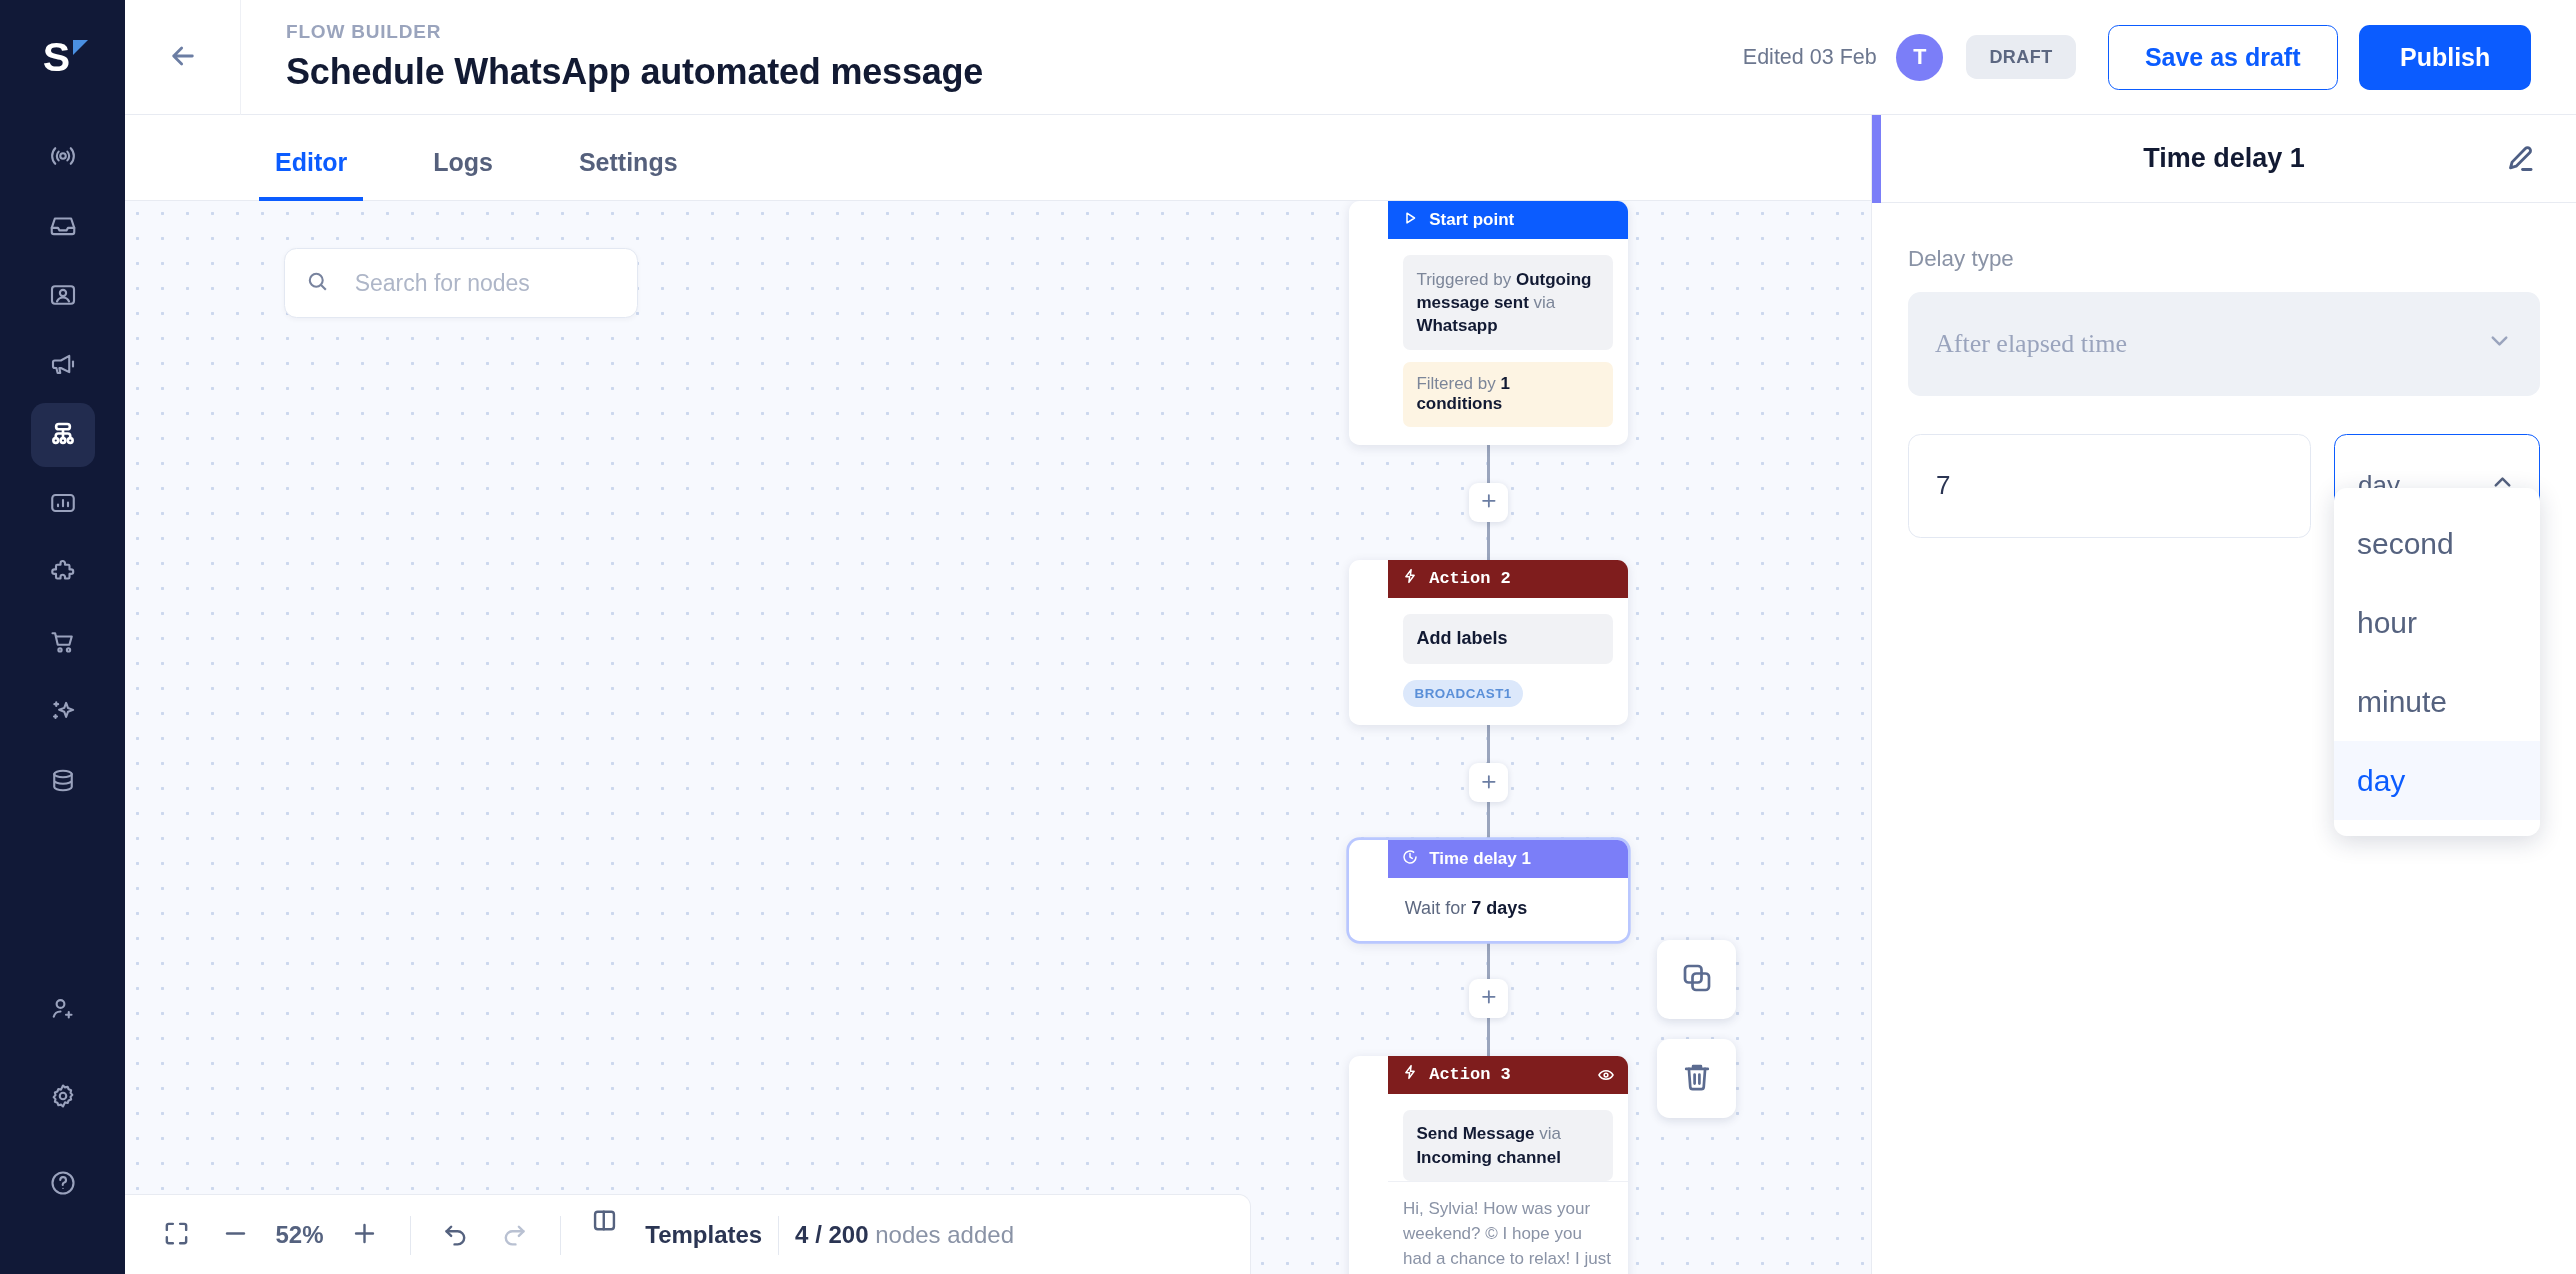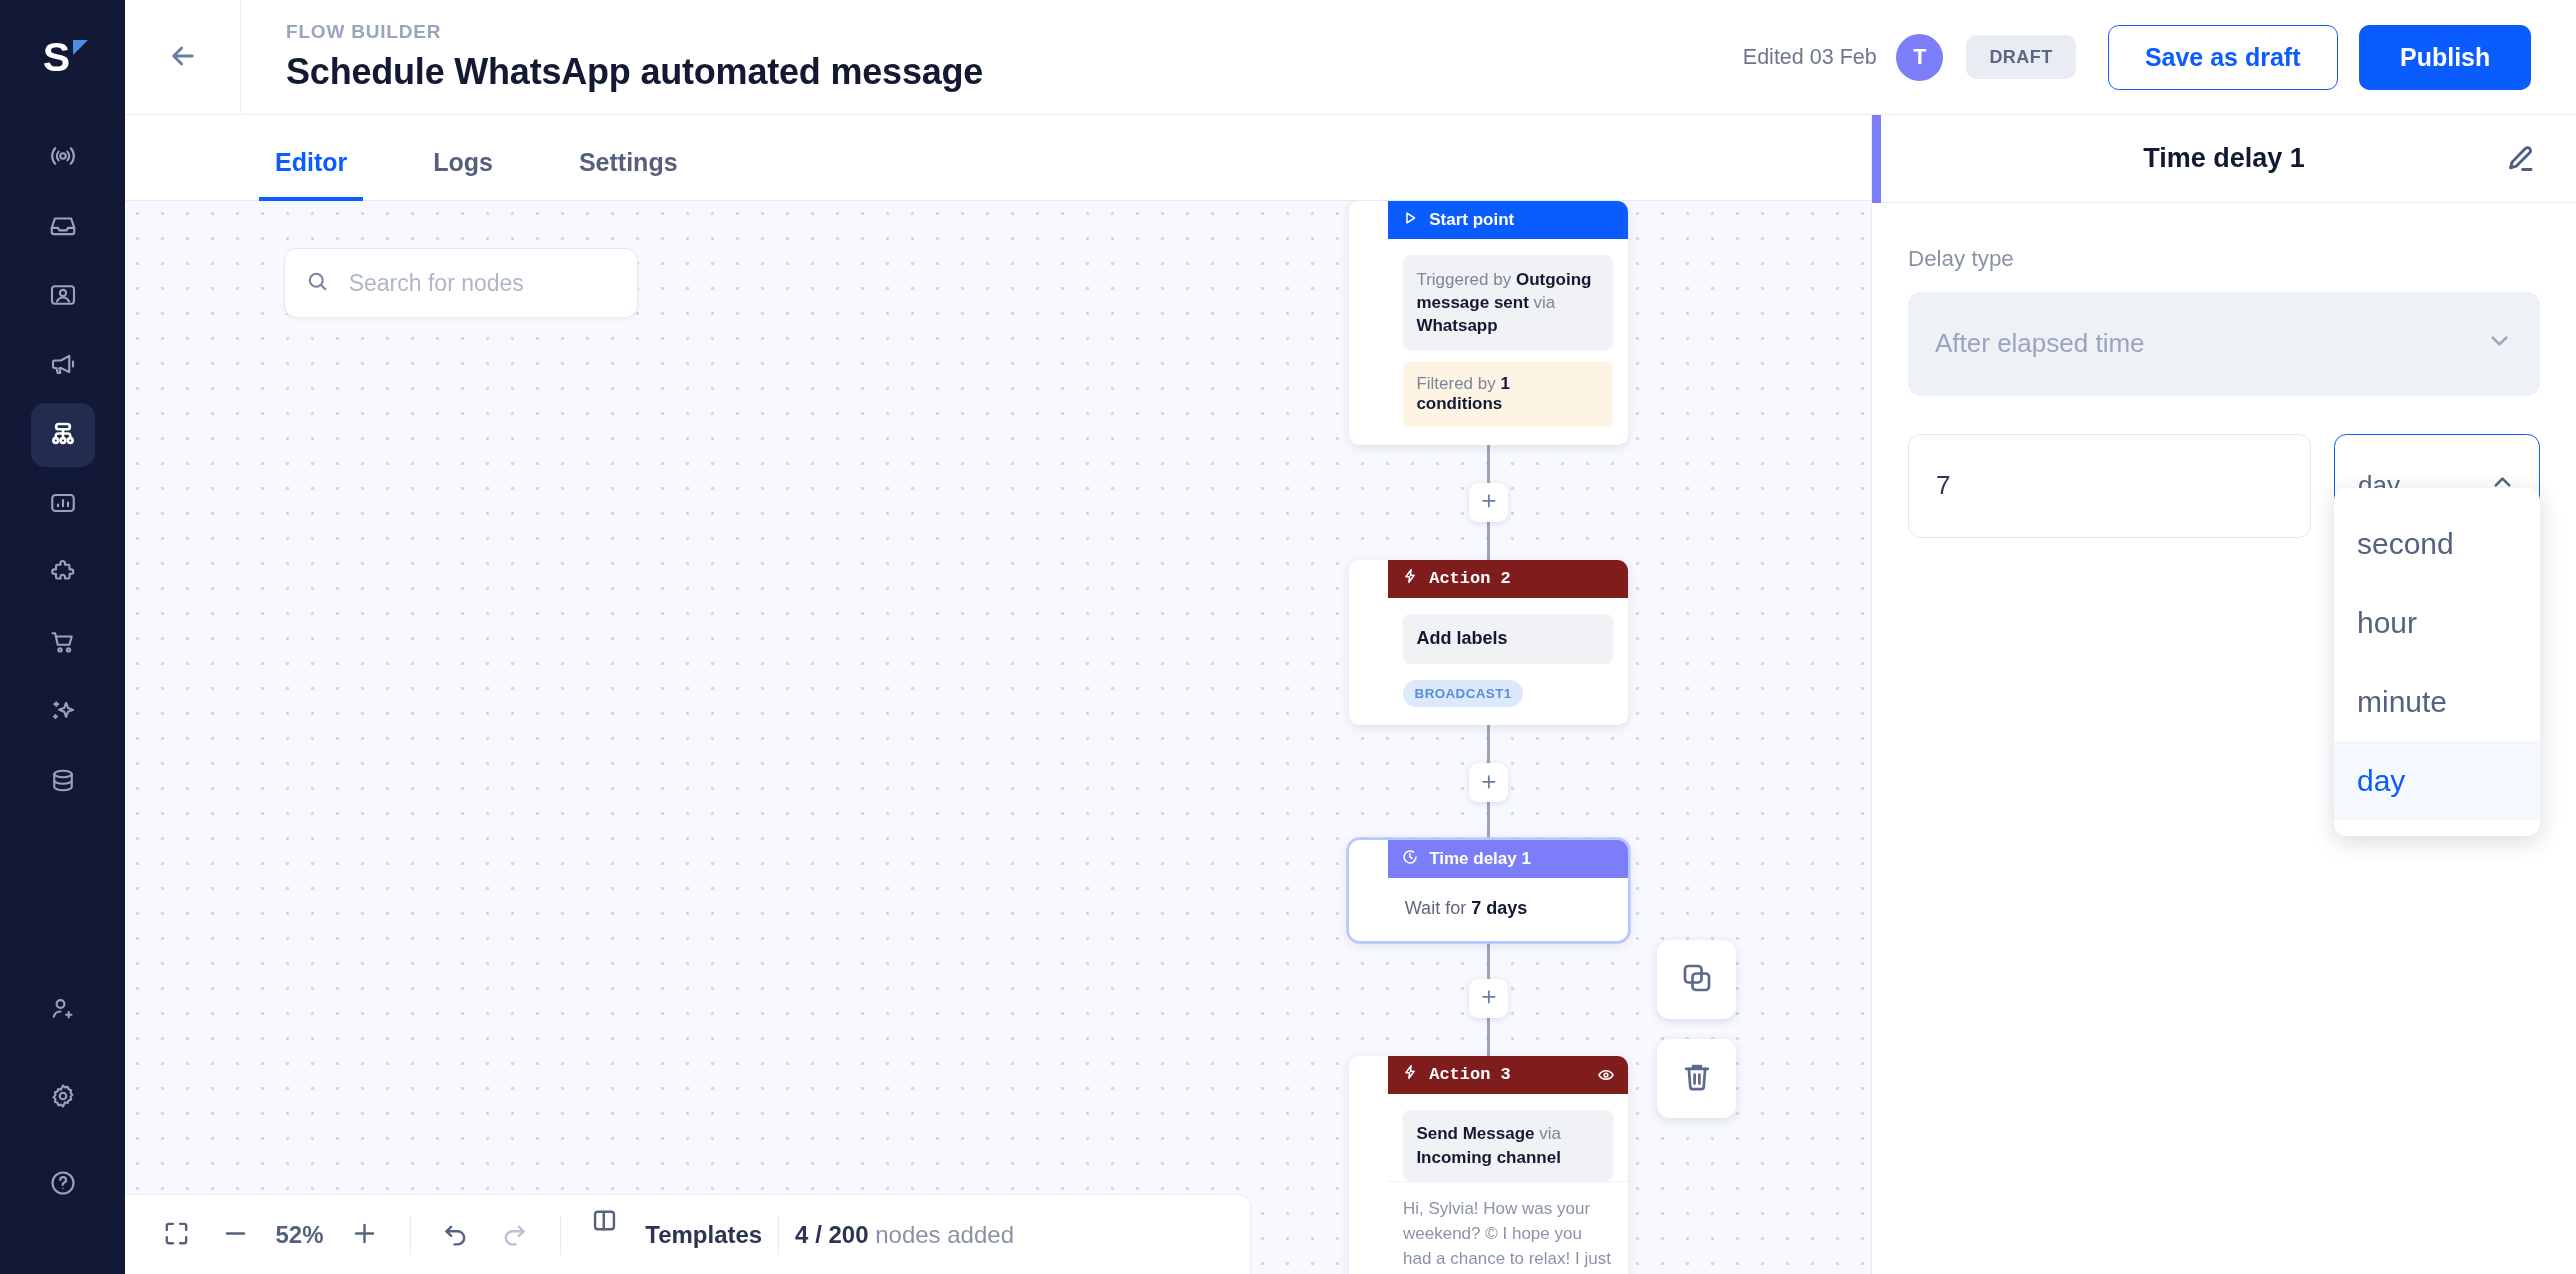--- a/index.html
+++ b/index.html
@@ -102,21 +102,21 @@
   .canvas-wrap { flex: 1 1 auto; position: relative; overflow: hidden; background: #f7f9fe; }
   .canvas {
     position: absolute; inset: 0;
     background-color: #f7f9fe;
     background-image: radial-gradient(circle, #ccd8ee 1.4px, transparent 1.5px);
     background-size: 25px 25px;
   }
   .search-box {
     position: absolute; left: 159px; top: 47px; width: 354px; height: 70px;
     background: #fff; border: 0.9px solid #e3e8f2; border-radius: 12.5px;
-    display: flex; align-items: center; padding: 0 19.7px; gap: 19px;
+    display: flex; align-items: center; padding: 0 19.7px; gap: 25px;
     box-shadow: 0 1.8px 5.4px rgba(18,26,51,0.04); cursor: text; justify-content: flex-end;
   }
   .search-box svg { width: 25px; height: 25px; stroke: #7b8losing; stroke: #78839e; fill: none; stroke-width: 2; }
   .search-box input {
     border: none; outline: none; font-size: 23px; color: #2b3553;
     font-family: "Liberation Sans", sans-serif; width: 100%; background: transparent;
   }
   .search-box input::placeholder { color: #aeb6c8; }
 
   
@@ -213,21 +213,21 @@
   }
   .rp-accent { position: absolute; left: 0; top: 0; width: 9px; height: 88px; background: #7b7ef8; }
   .rp-title { font-size: 27px; font-weight: 700; color: #121a33; }
   .rp-edit { position: absolute; right: 39px; display: flex; cursor: pointer; }
   .rp-edit svg { width: 34px; height: 34px; stroke: #4d5e84; fill: none; stroke-width: 2; stroke-linecap: round; stroke-linejoin: round; }
   .rp-body { padding: 43px 36px 0 36px; position: relative; }
   .field-label { font-size: 22.4px; color: #8a93a6; margin-bottom: 19.7px; }
   .select-disabled {
     height: 104px; background: #eef1f6; border-radius: 12.5px;
     display: flex; align-items: center; padding: 0 27px;
-    font-size: 26px; color: #9aa4bd; cursor: pointer;
+    font-size: 26px; color: #9aa4bd; cursor: pointer; font-family: Liberation Serif, serif;
   }
   .select-disabled .chev { margin-left: auto; }
   .select-disabled svg { width: 27px; height: 27px; stroke: #9aa4bd; fill: none; stroke-width: 2.2; stroke-linecap: round; stroke-linejoin: round; }
   .row-inputs { display: flex; gap: 23px; margin-top: 38px; }
   .num-input {
     flex: 1 1 auto; height: 104px; background: #fff;
     border: 0.9px solid #e3e8f2; border-radius: 12.5px;
     display: flex; align-items: center; padding: 0 27px;
     font-size: 26px; color: #2b3553; cursor: text;
   }

